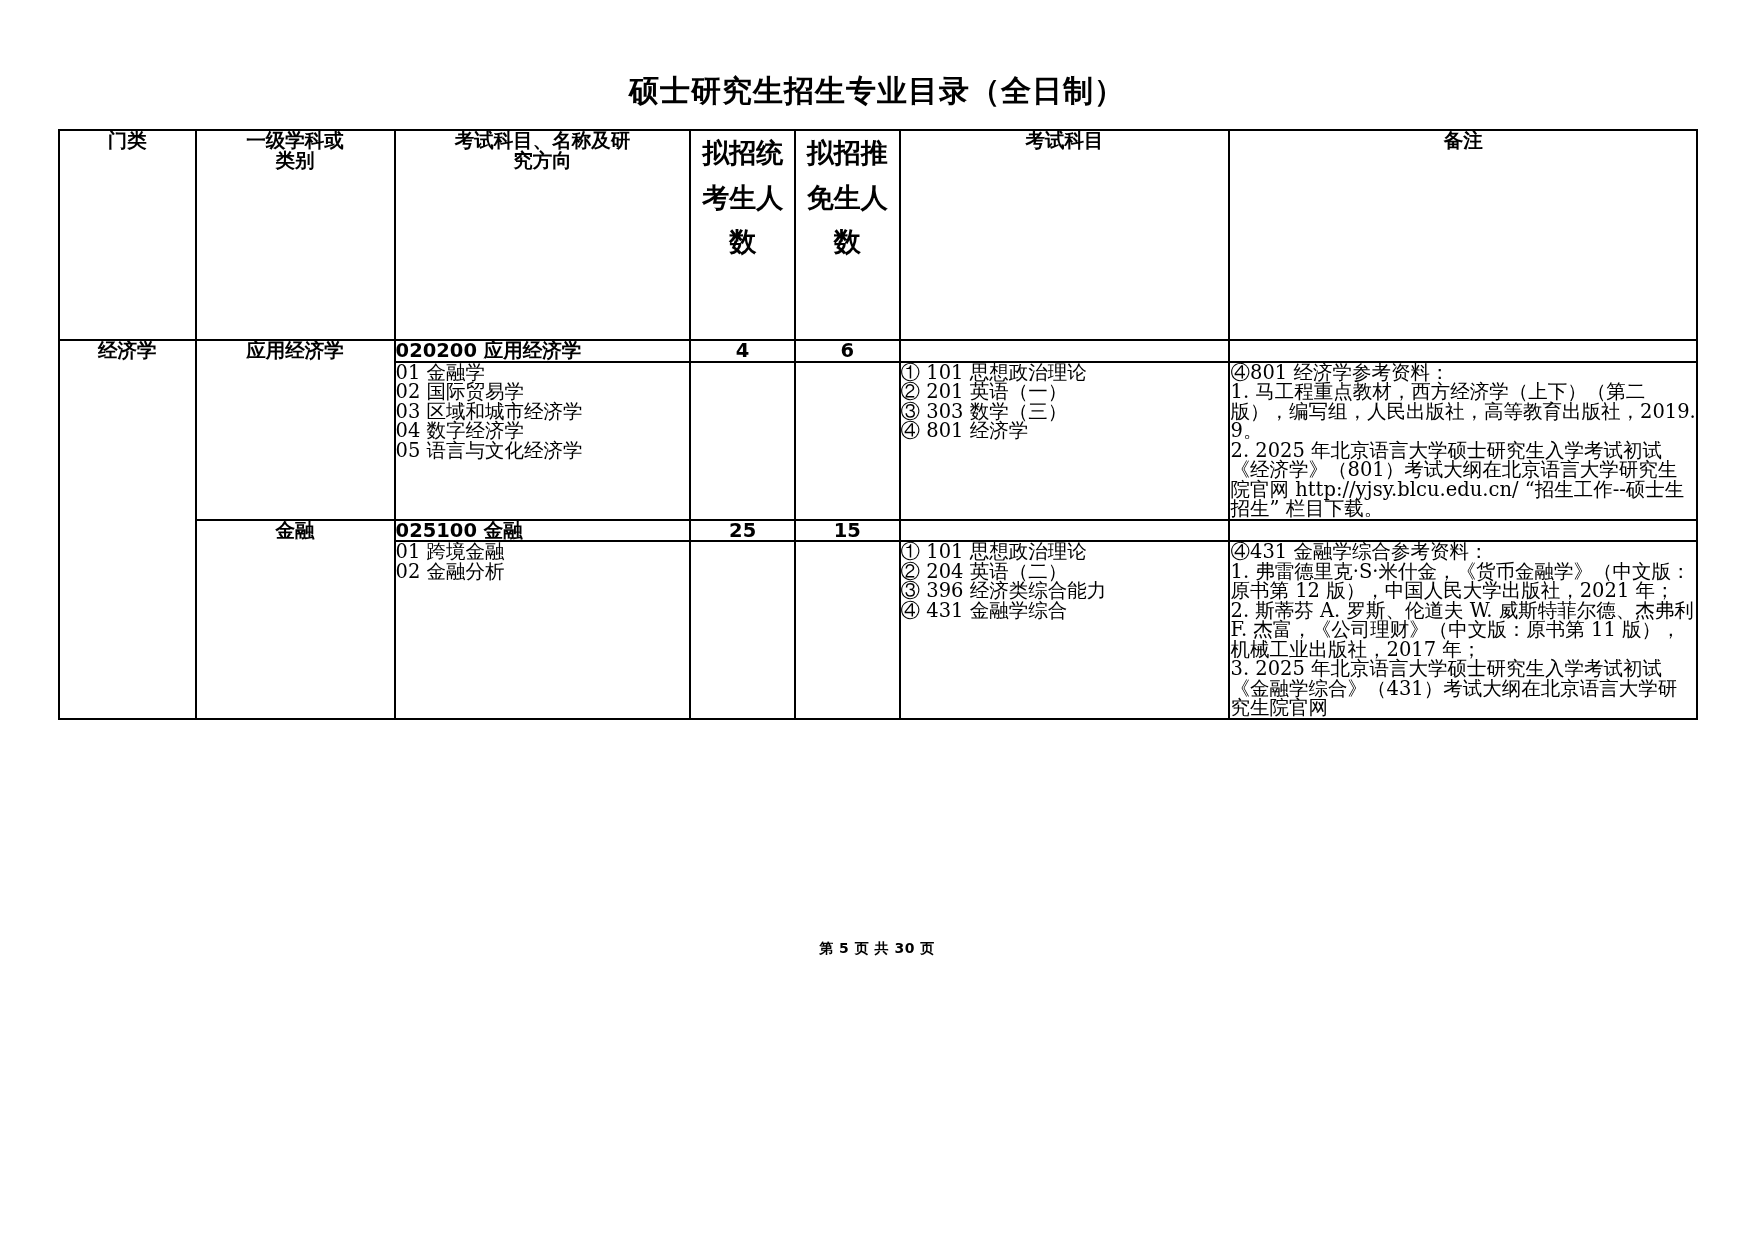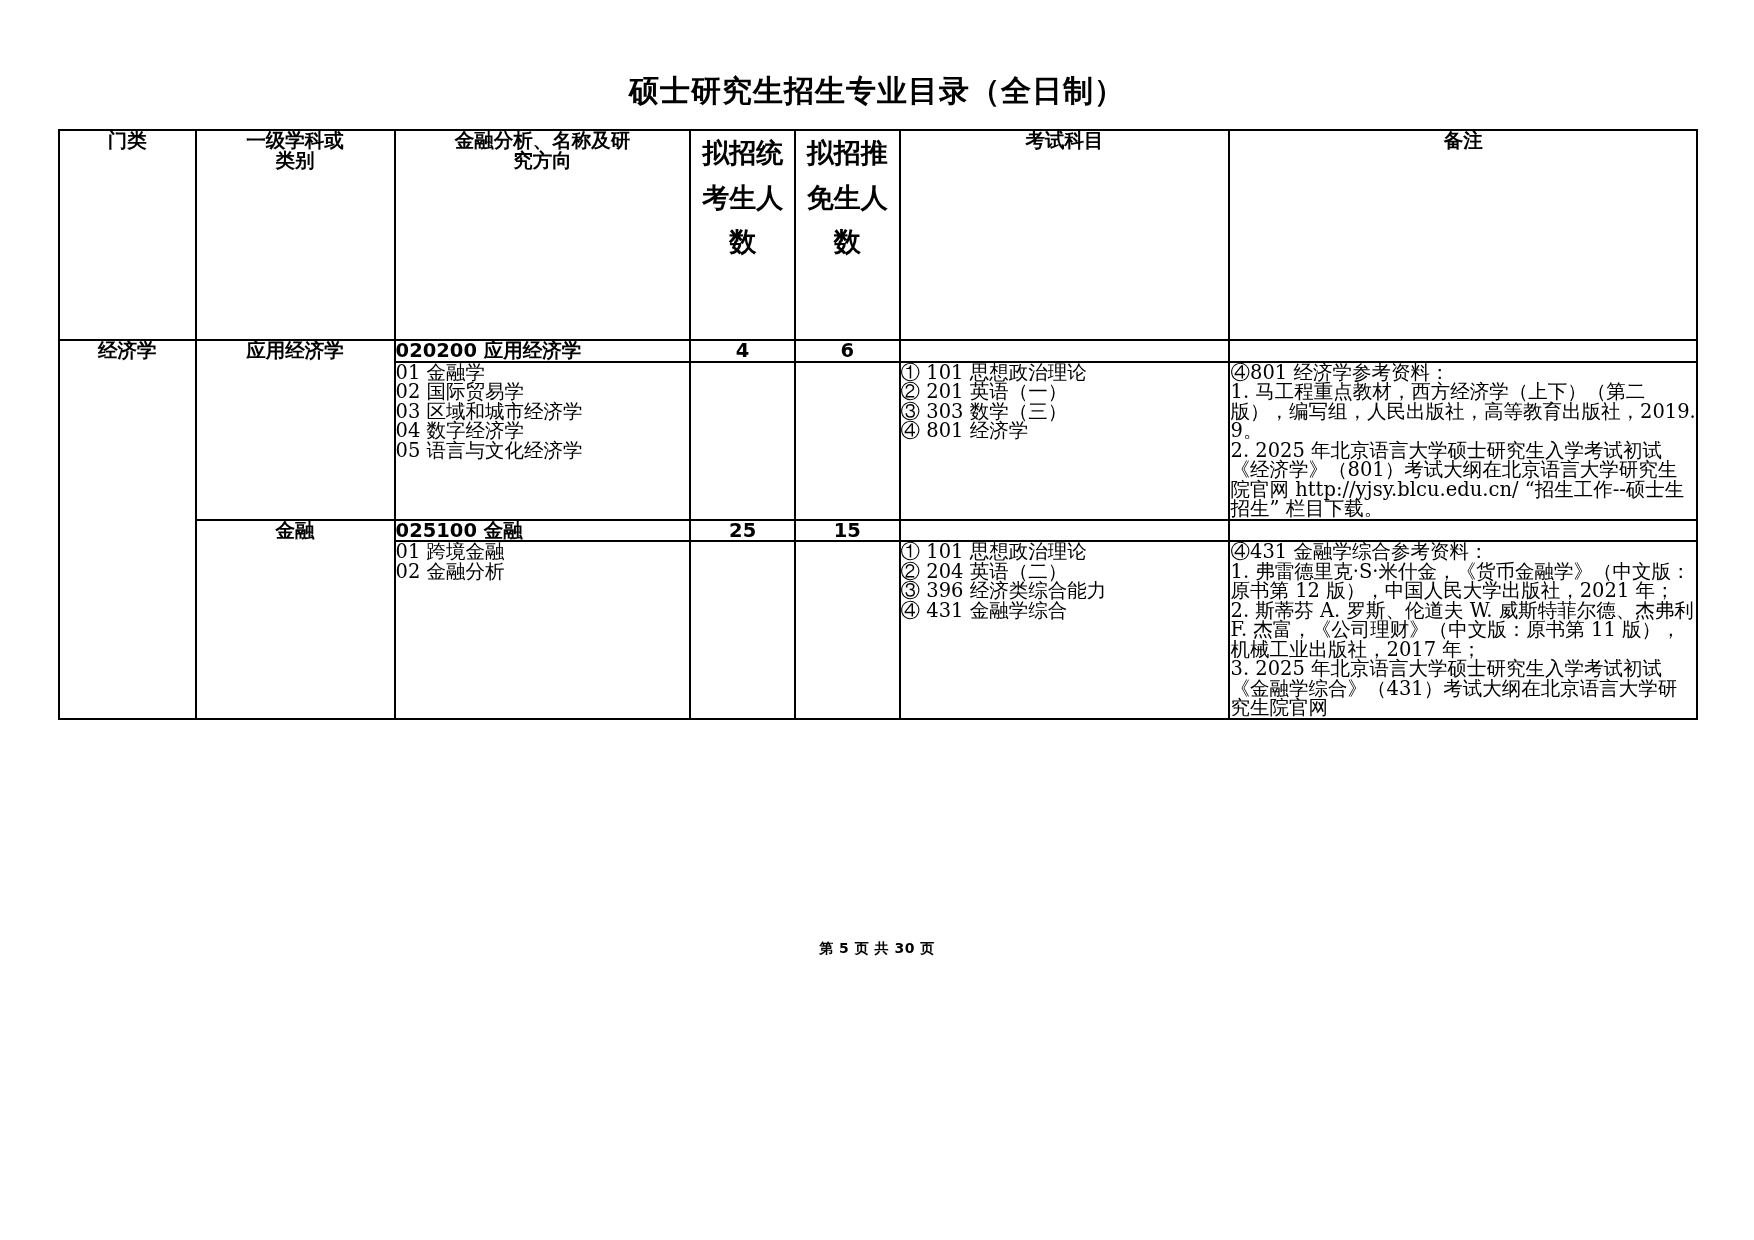--- a/index.html
+++ b/index.html
@@ -143,21 +143,21 @@
       <tr>
         <th class="hdr">门类</th>
         <th class="hdr">
           <div class="hdr-stack">
             <span>一级学科或</span>
             <span>类别</span>
           </div>
         </th>
         <th class="hdr">
           <div class="hdr-stack">
-            <span>金融分析、名称及研</span>
+            <span>考试科目、名称及研</span>
             <span>究方向</span>
           </div>
         </th>
         <th class="hdr narrow">
           <div class="hdr-stack">
             <span>拟招统</span>
             <span>考生人</span>
             <span>数</span>
           </div>
         </th>

